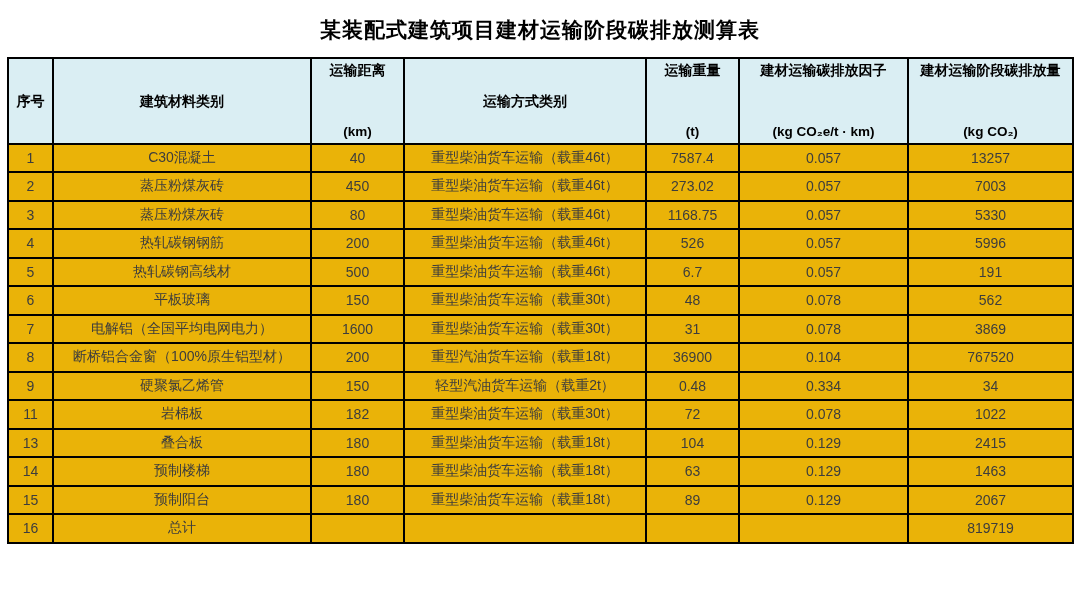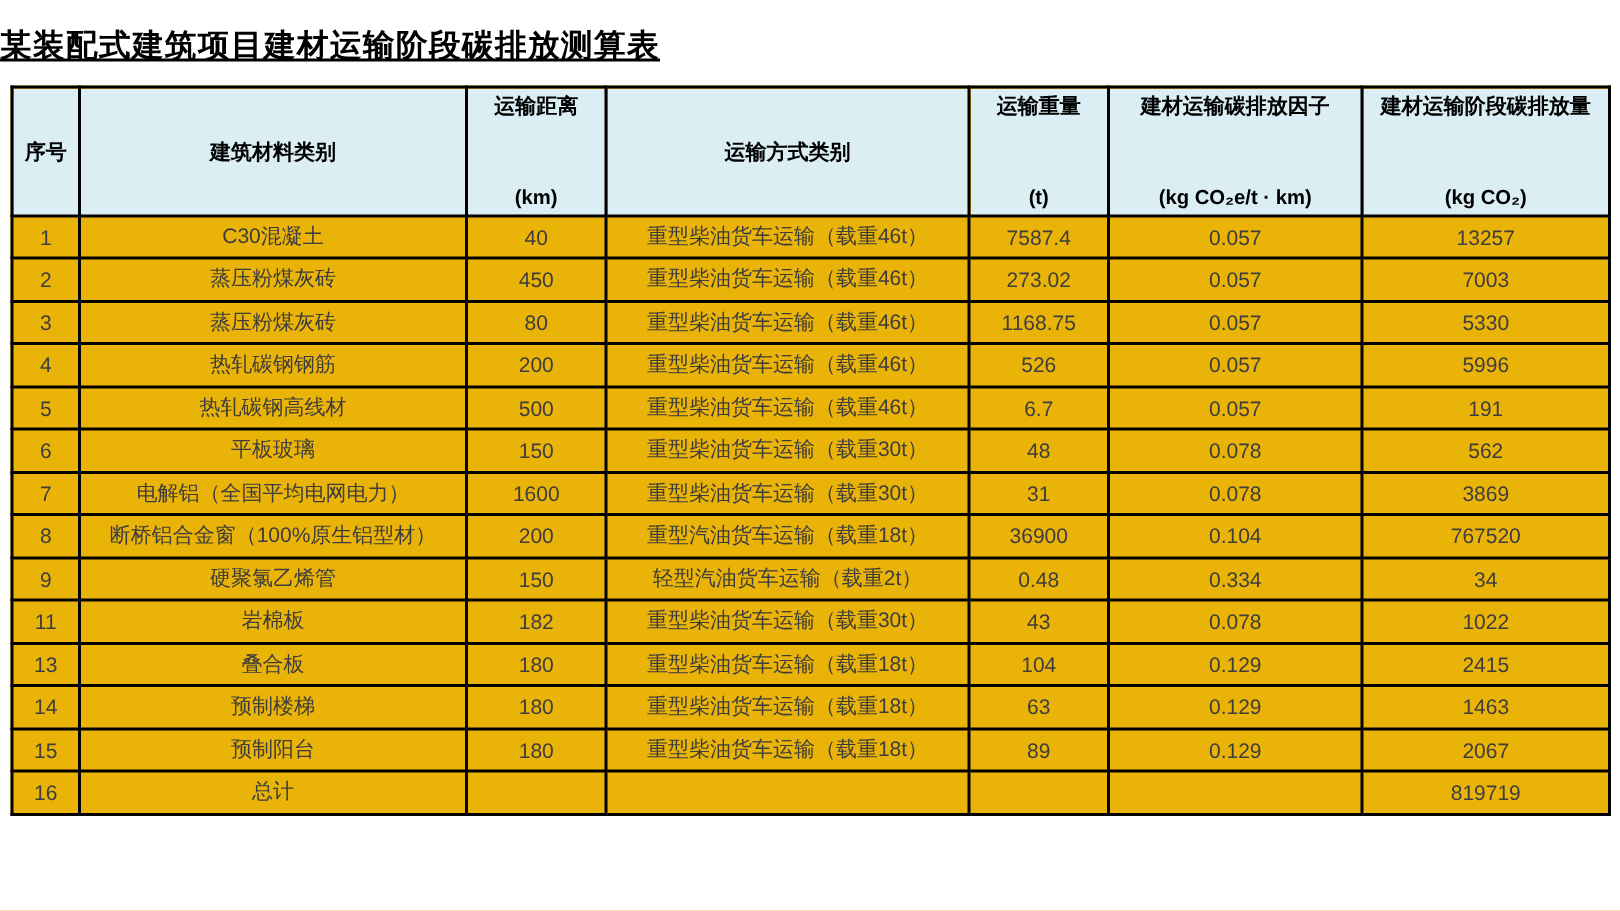--- a/index.html
+++ b/index.html
@@ -11,28 +11,27 @@
     height: 607px;
     font-family: "Liberation Sans", sans-serif;
     overflow: hidden;
   }
   .page {
     width: 1080px;
     height: 607px;
     background: #ffffff;
   }
   .title {
-    text-align: left;
+    text-align: center;
     font-size: 21px;
     font-weight: bold;
     color: #000000;
     padding-top: 16px;
     margin: 0 0 13px 0;
     letter-spacing: 1px;
-    text-decoration: underline;
   }
   table.carbon-table {
     border-collapse: collapse;
     table-layout: fixed;
     width: 1065px;
     margin-left: 7px;
     background: #eab308;
   }
   table.carbon-table th,
   table.carbon-table td {
@@ -202,21 +201,21 @@
           <td>轻型汽油货车运输（载重2t）</td>
           <td>0.48</td>
           <td>0.334</td>
           <td>34</td>
         </tr>
         <tr>
           <td>11</td>
           <td>岩棉板</td>
           <td>182</td>
           <td>重型柴油货车运输（载重30t）</td>
-          <td>43</td>
+          <td>72</td>
           <td>0.078</td>
           <td>1022</td>
         </tr>
         <tr>
           <td>13</td>
           <td>叠合板</td>
           <td>180</td>
           <td>重型柴油货车运输（载重18t）</td>
           <td>104</td>
           <td>0.129</td>

